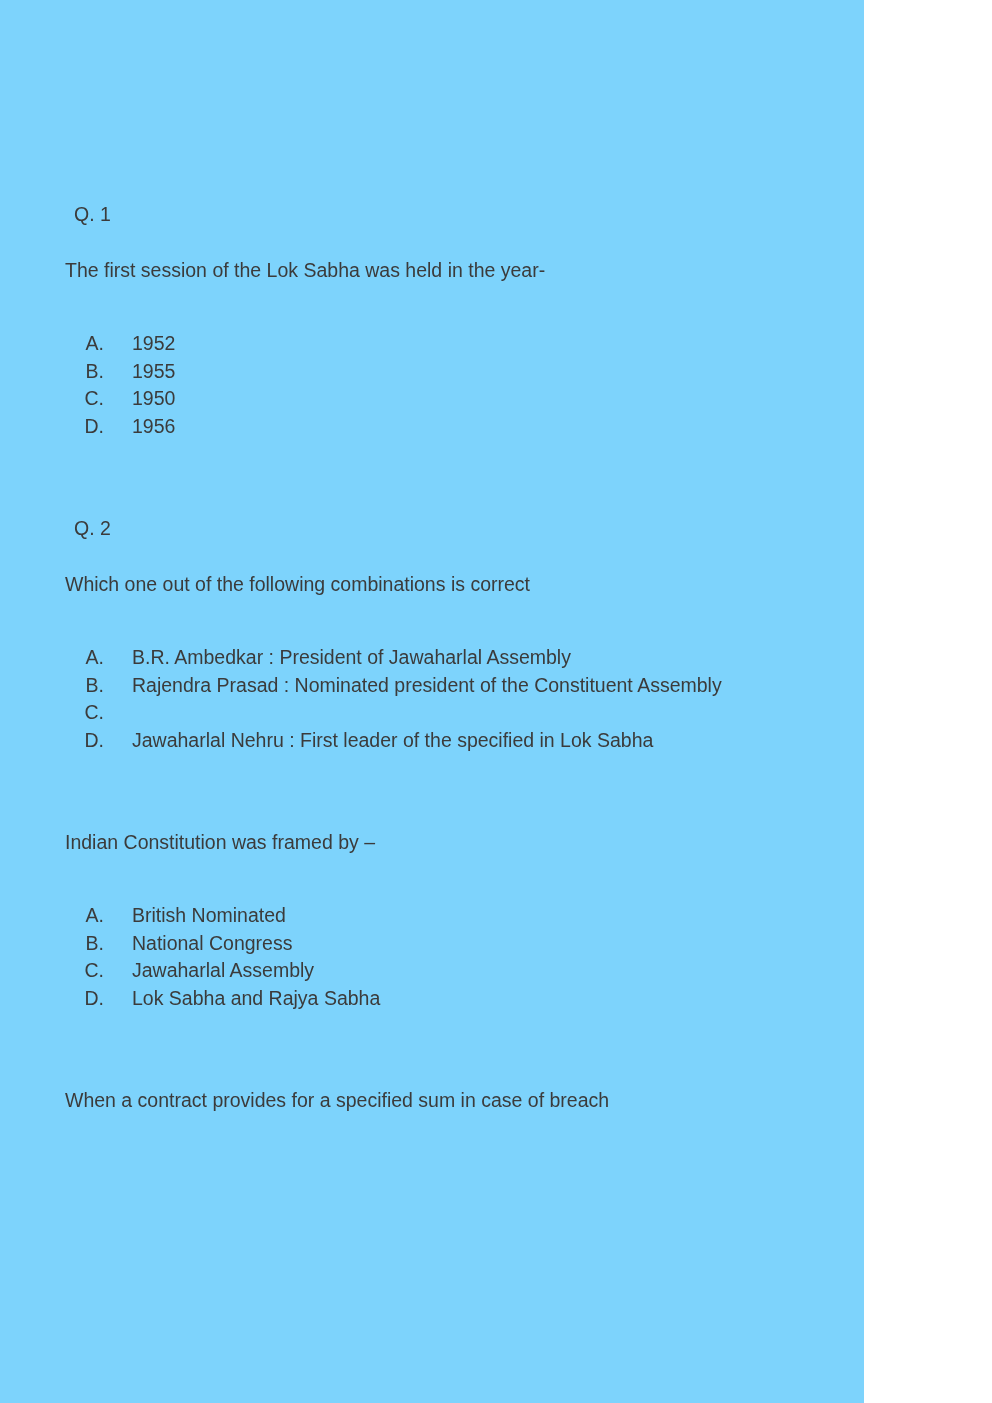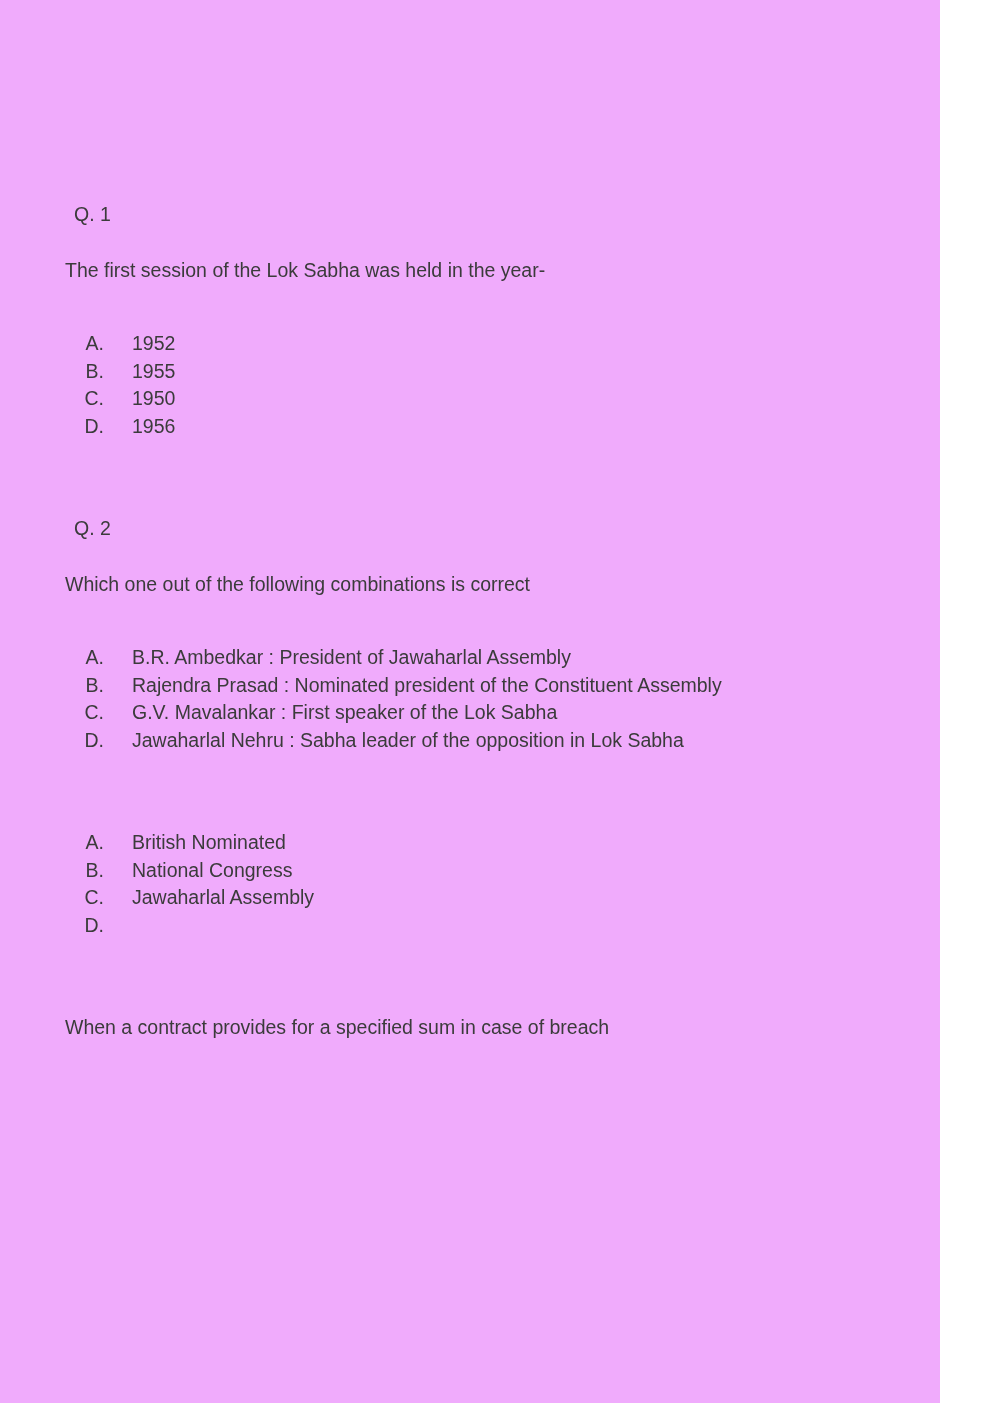--- a/index.html
+++ b/index.html
@@ -9,24 +9,24 @@
   }
   body {
     width: 992px;
     height: 1403px;
     font-family: "Liberation Sans", sans-serif;
     color: #3b3b3b;
     overflow: hidden;
   }
   .page {
     box-sizing: border-box;
-    width: 940px;
+    width: 864px;
     height: 1403px;
     padding: 201px 40px 0 65px;
-    background: #f0abfc;
+    background: #7dd3fc;
   }
   .question {
     margin: 0 0 75px 0;
   }
   .qlabel {
     margin-left: 9px;
     font-size: 19.5px;
     line-height: 27px;
     white-space: pre;
   }
@@ -99,50 +99,51 @@
           <span class="opt-text">B.R. Ambedkar : President of Jawaharlal Assembly</span>
         </li>
 
         <li class="option">
           <span class="opt-letter">B.</span>
           <span class="opt-text">Rajendra Prasad : Nominated president of the Constituent Assembly</span>
         </li>
 
         <li class="option">
           <span class="opt-letter">C.</span>
-          <span class="opt-text">G.V. Mavalankar : First speaker of the Lok Sabha</span>
         </li>
 
         <li class="option">
           <span class="opt-letter">D.</span>
-          <span class="opt-text">Jawaharlal Nehru : Sabha leader of the opposition in Lok Sabha</span>
+          <span class="opt-text">Jawaharlal Nehru : First leader of the specified in Lok Sabha</span>
         </li>
       </ol>
   </section>
 
   <section class="question">
+    <p class="qtext">Indian Constitution was framed by –</p>
     <ol class="options">
 
         <li class="option">
           <span class="opt-letter">A.</span>
           <span class="opt-text">British Nominated</span>
         </li>
 
         <li class="option">
           <span class="opt-letter">B.</span>
           <span class="opt-text">National Congress</span>
         </li>
 
         <li class="option">
           <span class="opt-letter">C.</span>
           <span class="opt-text">Jawaharlal Assembly</span>
         </li>
 
         <li class="option">
           <span class="opt-letter">D.</span>
+          <span class="opt-text">Lok Sabha and Rajya Sabha</span>
         </li>
       </ol>
   </section>
 
   <section class="question">
     <p class="qtext">When a contract provides for a specified sum in case of breach</p>
     <ol class="options">
       
     </ol>
   </section>

